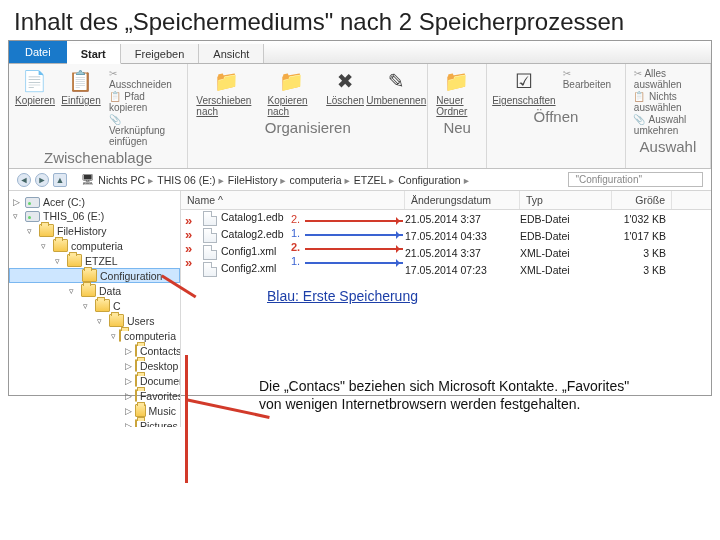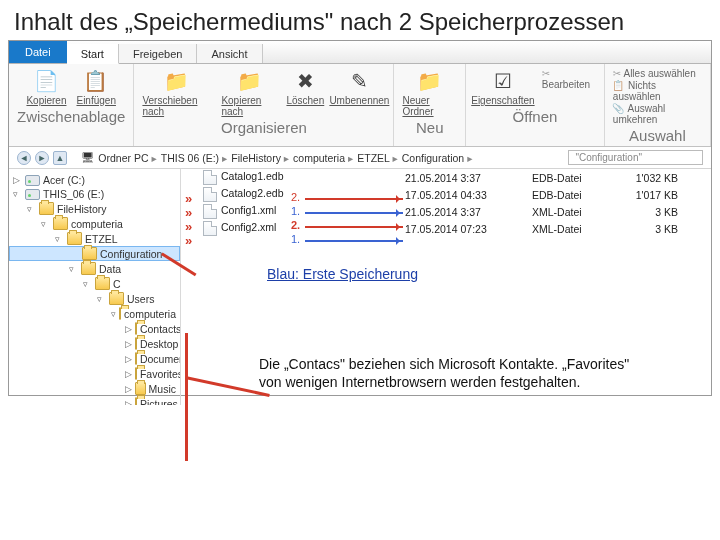--- a/index.html
+++ b/index.html
@@ -3,21 +3,21 @@
 <meta charset="utf-8">
 <style>
   * { box-sizing: border-box; }
   body { margin: 0; font-family: "Segoe UI", Tahoma, sans-serif; font-size: 11px; background: #fff; color: #222; width: 720px; height: 540px; overflow: hidden; }
   .slide-title { font-size: 24px; font-weight: 400; padding: 8px 14px 4px; color: #222; }
   .win { border: 1px solid #999; margin: 0 8px; background: #fff; position: relative; height: 356px; }
 
   
   .tabbar { display: flex; align-items: flex-end; background: linear-gradient(#fff,#eaeaea); border-bottom:1px solid #b5b5b5; }
   .tab { padding: 4px 14px 3px; font-size: 11px; color: #333; border-right:1px solid #c8c8c8; background:#f5f5f5; }
-  .tab.active { background: #fff; border-bottom:1px solid #fff; margin-bottom:-1px; color:#222; font-weight: 400; }
+  .tab.active { background: #fff; border-bottom:1px solid #fff; margin-bottom:-1px; color:#222; font-weight: 700; }
   .tab.file { background:#1979ca; color:#fff; border:0; padding:5px 16px; }
 
   
   .ribbon { display:flex; background:#f8f8f8; border-bottom:1px solid #c2c2c2; }
   .group { border-right:1px solid #d8d8d8; padding:4px 8px 2px; display:flex; flex-direction:column; align-items:center; }
   .group .row { display:flex; gap:10px; align-items:flex-start; }
   .btn { display:flex; flex-direction:column; align-items:center; gap:1px; min-width:36px; color:#444; }
   .btn .ico { width:30px; height:26px; display:flex; align-items:center; justify-content:center; font-size:20px; }
   .btn .lbl { font-size:10px; line-height:11px; text-align:left; color:#555;text-decoration:underline; }
   .mini-list { display:flex; flex-direction:column; gap:1px; font-size:10px; color:#666; }
@@ -43,21 +43,21 @@
   .fold::before{content:"";position:absolute;top:-3px;left:1px;width:6px;height:3px;background:#ffe79b;border:1px solid #caa43c;border-bottom:0;border-radius:1px 1px 0 0;}
   .drv { width:15px;height:11px;background:#e5e9ee;border:1px solid #8da3b8;border-radius:2px;display:inline-block;position:relative;}
   .drv::after{content:"";position:absolute;left:2px;bottom:2px;width:3px;height:3px;background:#65d36d;border-radius:50%;}
 
   .filepane { flex:1; position:relative; }
   .cols { display:flex; border-bottom:1px solid #d9d9d9; font-size:10.5px; color:#444; background:#fafafa; }
   .cols span { padding:3px 6px; border-right:1px solid #e2e2e2; }
   .cols .c1{width:224px;} .cols .c2{width:115px;} .cols .c3{width:92px;} .cols .c4{width:60px;text-align:right;}
   .frow { display:flex; font-size:10.5px; padding:1px 0; align-items:center; }
   .frow .c1{width:224px; padding-left:22px; display:flex;align-items:flex-start;gap:4px;}
-  .frow .c2{width:115px;} .frow .c3{width:92px;margin-left:12px;} .frow .c4{width:60px;text-align:right;padding-right:6px;}
+  .frow .c2{width:115px;} .frow .c3{width:92px;} .frow .c4{width:60px;text-align:right;padding-right:6px;}
   .fic { width:14px;height:15px;border:1px solid #b0b8c0;background:linear-gradient(#fff,#eef2f6);display:inline-block;position:relative;}
   .fic::before{content:"";position:absolute;top:-1px;right:-1px;width:5px;height:5px;background:#fff;border-left:1px solid #b0b8c0;border-bottom:1px solid #b0b8c0;}
 
   
   .ann { position:absolute; pointer-events:none; }
   .chev { position:absolute; font-size:13px; font-weight:bold; }
   .num { position:absolute; font-size:11px; }
   .arrow-line { position:absolute; height:2px; }
   .arrow-line.red { background:#d23a2a; }
   .arrow-line.blue { background:#3a63d2; }
@@ -88,20 +88,25 @@
     <div class="group">
       <div class="row">
         <div class="btn">
             <span class="ico">📄</span>
             <span class="lbl">Kopieren</span>
           </div>
         <div class="btn">
             <span class="ico">📋</span>
             <span class="lbl">Einfügen</span>
           </div>
+        <div class="mini-list">
+          <span>Ausschneiden</span>
+          <span>Pfad kopieren</span>
+          <span>Verknüpfung einfügen</span>
+        </div>
       </div>
       <div class="cap">Zwischenablage</div>
     </div>
     <div class="group">
       <div class="row">
         <div class="btn">
             <span class="ico">📁</span>
             <span class="lbl">Verschieben nach</span>
           </div>
         <div class="btn">
@@ -149,21 +154,21 @@
       <div class="cap">Auswahl</div>
     </div>
   </div>
 
   <div class="crumbs">
     <span class="nav-ico">◄</span>
     <span class="nav-ico">►</span>
     <span class="nav-ico" style="border-radius:2px">▲</span>
     <span style="width:6px"></span>
     <span>🖥</span>
-    <span class="seg">Ordner PC</span>
+    <span class="seg">Nichts PC</span>
     <span class="seg">THIS 06 (E:)</span>
     <span class="seg">FileHistory</span>
     <span class="seg">computeria</span>
     <span class="seg">ETZEL</span>
     <span class="seg">Configuration</span>
     <span class="search">"Configuration"</span>
   </div>
 
   <div class="body">
 
@@ -254,20 +259,26 @@
           <span>Videos</span>
         </div>
       <div class="nd" style="--ind:102px">
           <span class="tw">▷</span>
           <span class="fold"></span>
           <span>Public</span>
         </div>
     </div>
 
     <div class="filepane">
+      <div class="cols">
+        <span class="c1">Name ^</span>
+        <span class="c2">Änderungsdatum</span>
+        <span class="c3">Typ</span>
+        <span class="c4">Größe</span>
+      </div>
       <div id="rows">
           <div class="frow">
             <span class="c1">
               <span class="fic"></span>
               <span>Catalog1.edb</span>
             </span>
             <span class="c2">21.05.2014 3:37</span>
             <span class="c3">EDB-Datei</span>
             <span class="c4">1'032 KB</span>
           </div>

